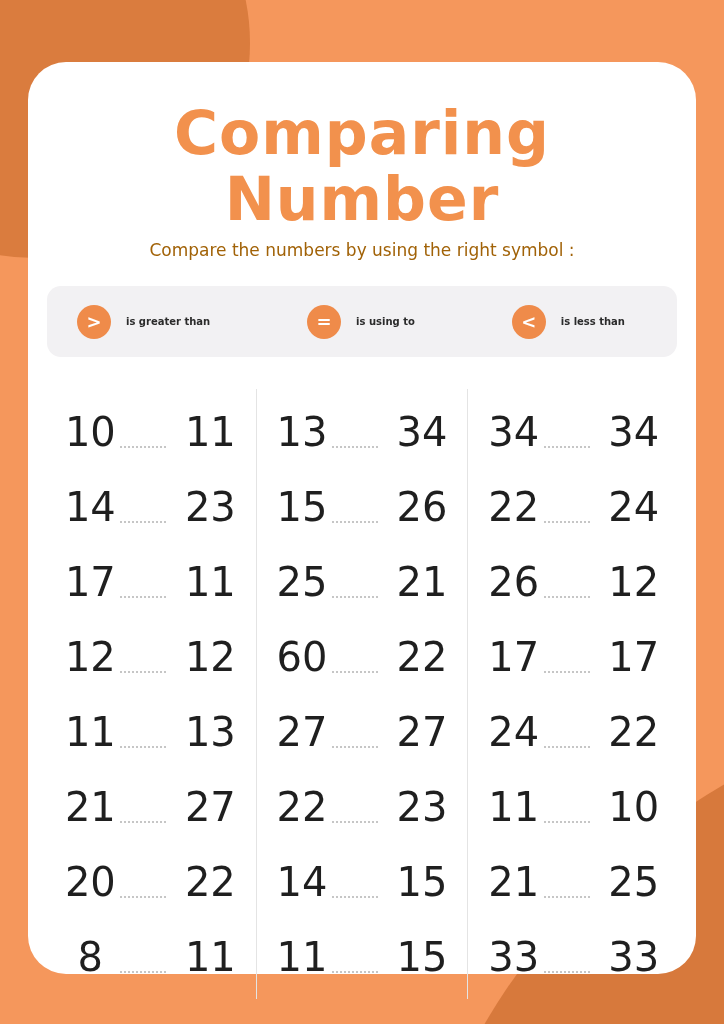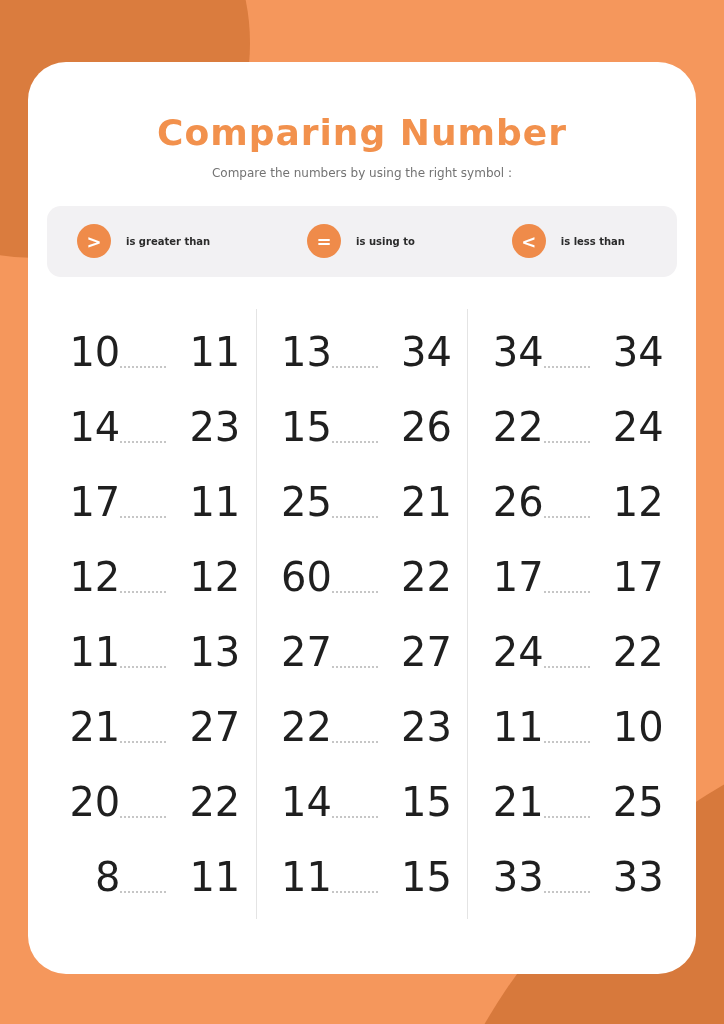--- a/index.html
+++ b/index.html
@@ -25,33 +25,33 @@
     top: 62px;
     width: 668px;
     height: 912px;
     background: #ffffff;
     border-radius: 38px;
     box-sizing: border-box;
     padding-top: 38px;
   }
 
   .title {
-    margin: 13px;
+    margin: 0;
     text-align: center;
-    font-size: 36px;
+    font-size: 60px;
     font-weight: 800;
     letter-spacing: 1px;
     color: #F2914D;
     line-height: 1.1;
   }
   .subtitle {
     margin: 8px 0 0 0;
     text-align: center;
-    font-size: 12px;
-    color: #737373;
+    font-size: 17px;
+    color: #a16207;
   }
 
   .legend {
     margin: 26px auto 0 auto;
     width: 630px;
     height: 71px;
     background: #F2F1F3;
     border-radius: 14px;
     box-sizing: border-box;
     display: flex;
@@ -98,21 +98,21 @@
     align-items: flex-end;
     justify-content: center;
     box-sizing: border-box;
     padding-bottom: 12px;
   }
   .num {
     font-size: 40px;
     line-height: 1;
     color: #1F1F1F;
     width: 60px;
-    text-align: right;
+    text-align: center;
   }
   .dots {
     width: 46px;
     height: 6px;
     border-bottom: 2px dotted #C6C6C6;
     margin: 0 14px 4px 0;
     flex: 0 0 auto;
   }
 </style>
 </head>

